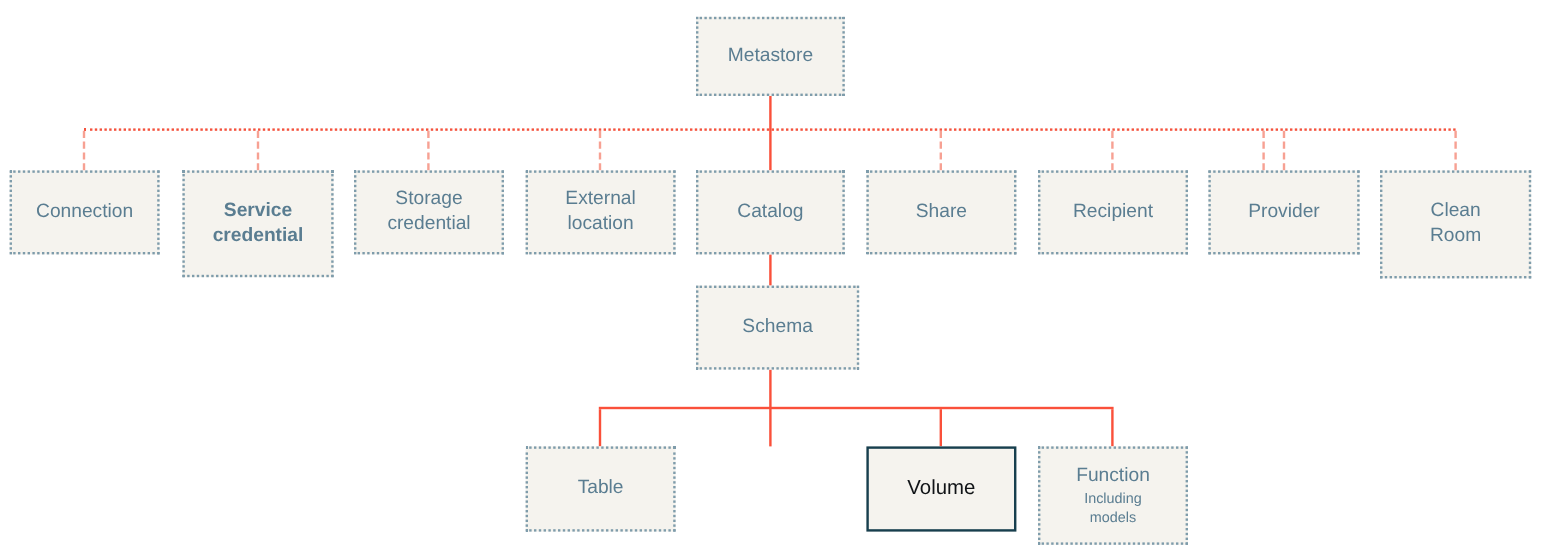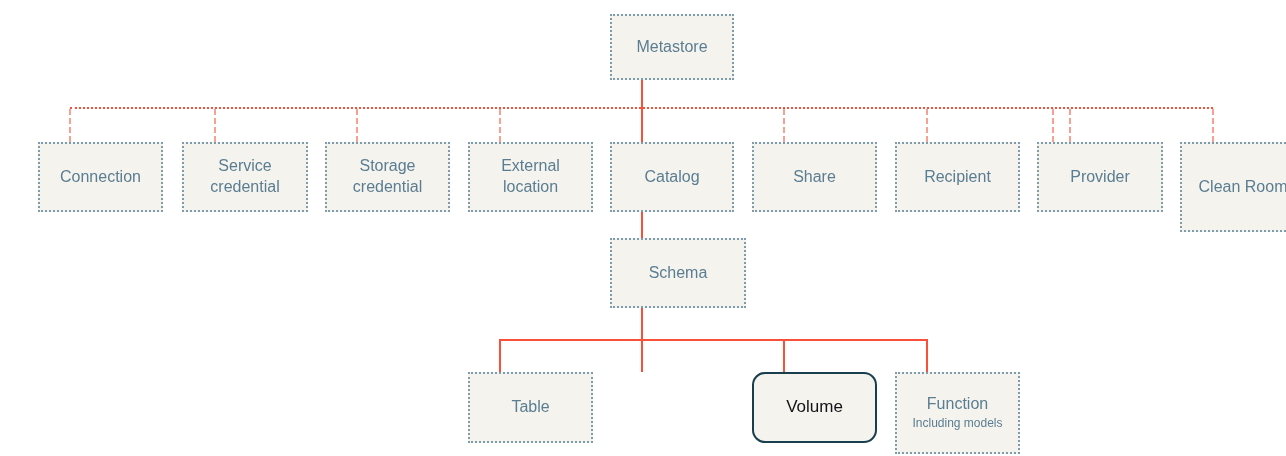--- a/index.html
+++ b/index.html
@@ -29,51 +29,50 @@
     background: var(--box-fill);
     border: 2px dotted var(--box-border);
     color: var(--label-text);
     display: flex;
     flex-direction: column;
     align-items: center;
     justify-content: center;
     text-align: center;
     font-size: 16px;
     line-height: 1.3;
-    padding: 4px 12px;
-    margin-left: 30px;
+    padding: 4px 23px;
   }
   .node .sublabel {
     font-size: 12px;
     margin-top: 1px;
   }
   .node.highlight {
     border: 2px solid var(--highlight-border);
     color: var(--highlight-text);
     font-size: 17px;
   }
 
   
   #n-metastore { left: 580px; top: 14px;  width: 124px; height: 66px; }
 
   #n-connection { left: 8px;    top: 142px; width: 125px; height: 70px; }
-  #n-service    { left: 152px;  top: 142px; width: 126px; height: 70px; }
+  #n-service    { left: 152px;  top: 142px; width: 126px; height: 89px; font-weight: bold; }
   #n-storage    { left: 295px;  top: 142px; width: 125px; height: 70px; }
   #n-external   { left: 438px;  top: 142px; width: 125px; height: 70px; }
   #n-catalog    { left: 580px;  top: 142px; width: 124px; height: 70px; justify-content: center; }
   #n-share      { left: 722px;  top: 142px; width: 125px; height: 70px; }
   #n-recipient  { left: 865px;  top: 142px; width: 125px; height: 70px; }
   #n-provider   { left: 1007px; top: 142px; width: 126px; height: 70px; }
   #n-cleanroom  { left: 1150px; top: 142px; width: 126px; height: 90px; }
 
   #n-schema   { left: 580px; top: 238px; width: 136px; height: 70px; }
 
   #n-table    { left: 438px; top: 372px; width: 125px; height: 71px; }
   #n-view     { left: 580px; top: 372px; width: 124px; height: 71px; }
-  #n-volume   { left: 722px; top: 372px; width: 125px; height: 71px; border-radius: 13px; }
+  #n-volume   { left: 722px; top: 372px; width: 125px; height: 71px; }
   #n-function { left: 865px; top: 372px; width: 125px; height: 82px; }
 
   
   #c-metastore-down   { left: 641px; top: 80px;  height: 62px; }
   #c-trunk-level2     { left: 70px;  top: 107px; width: 1143px; }
   #c-drop-connection  { left: 69px;   top: 109px; height: 33px; }
   #c-drop-service     { left: 214px;  top: 109px; height: 33px; }
   #c-drop-storage     { left: 356px;  top: 109px; height: 33px; }
   #c-drop-external    { left: 499px;  top: 109px; height: 33px; }
   #c-drop-share       { left: 783px;  top: 109px; height: 33px; }

